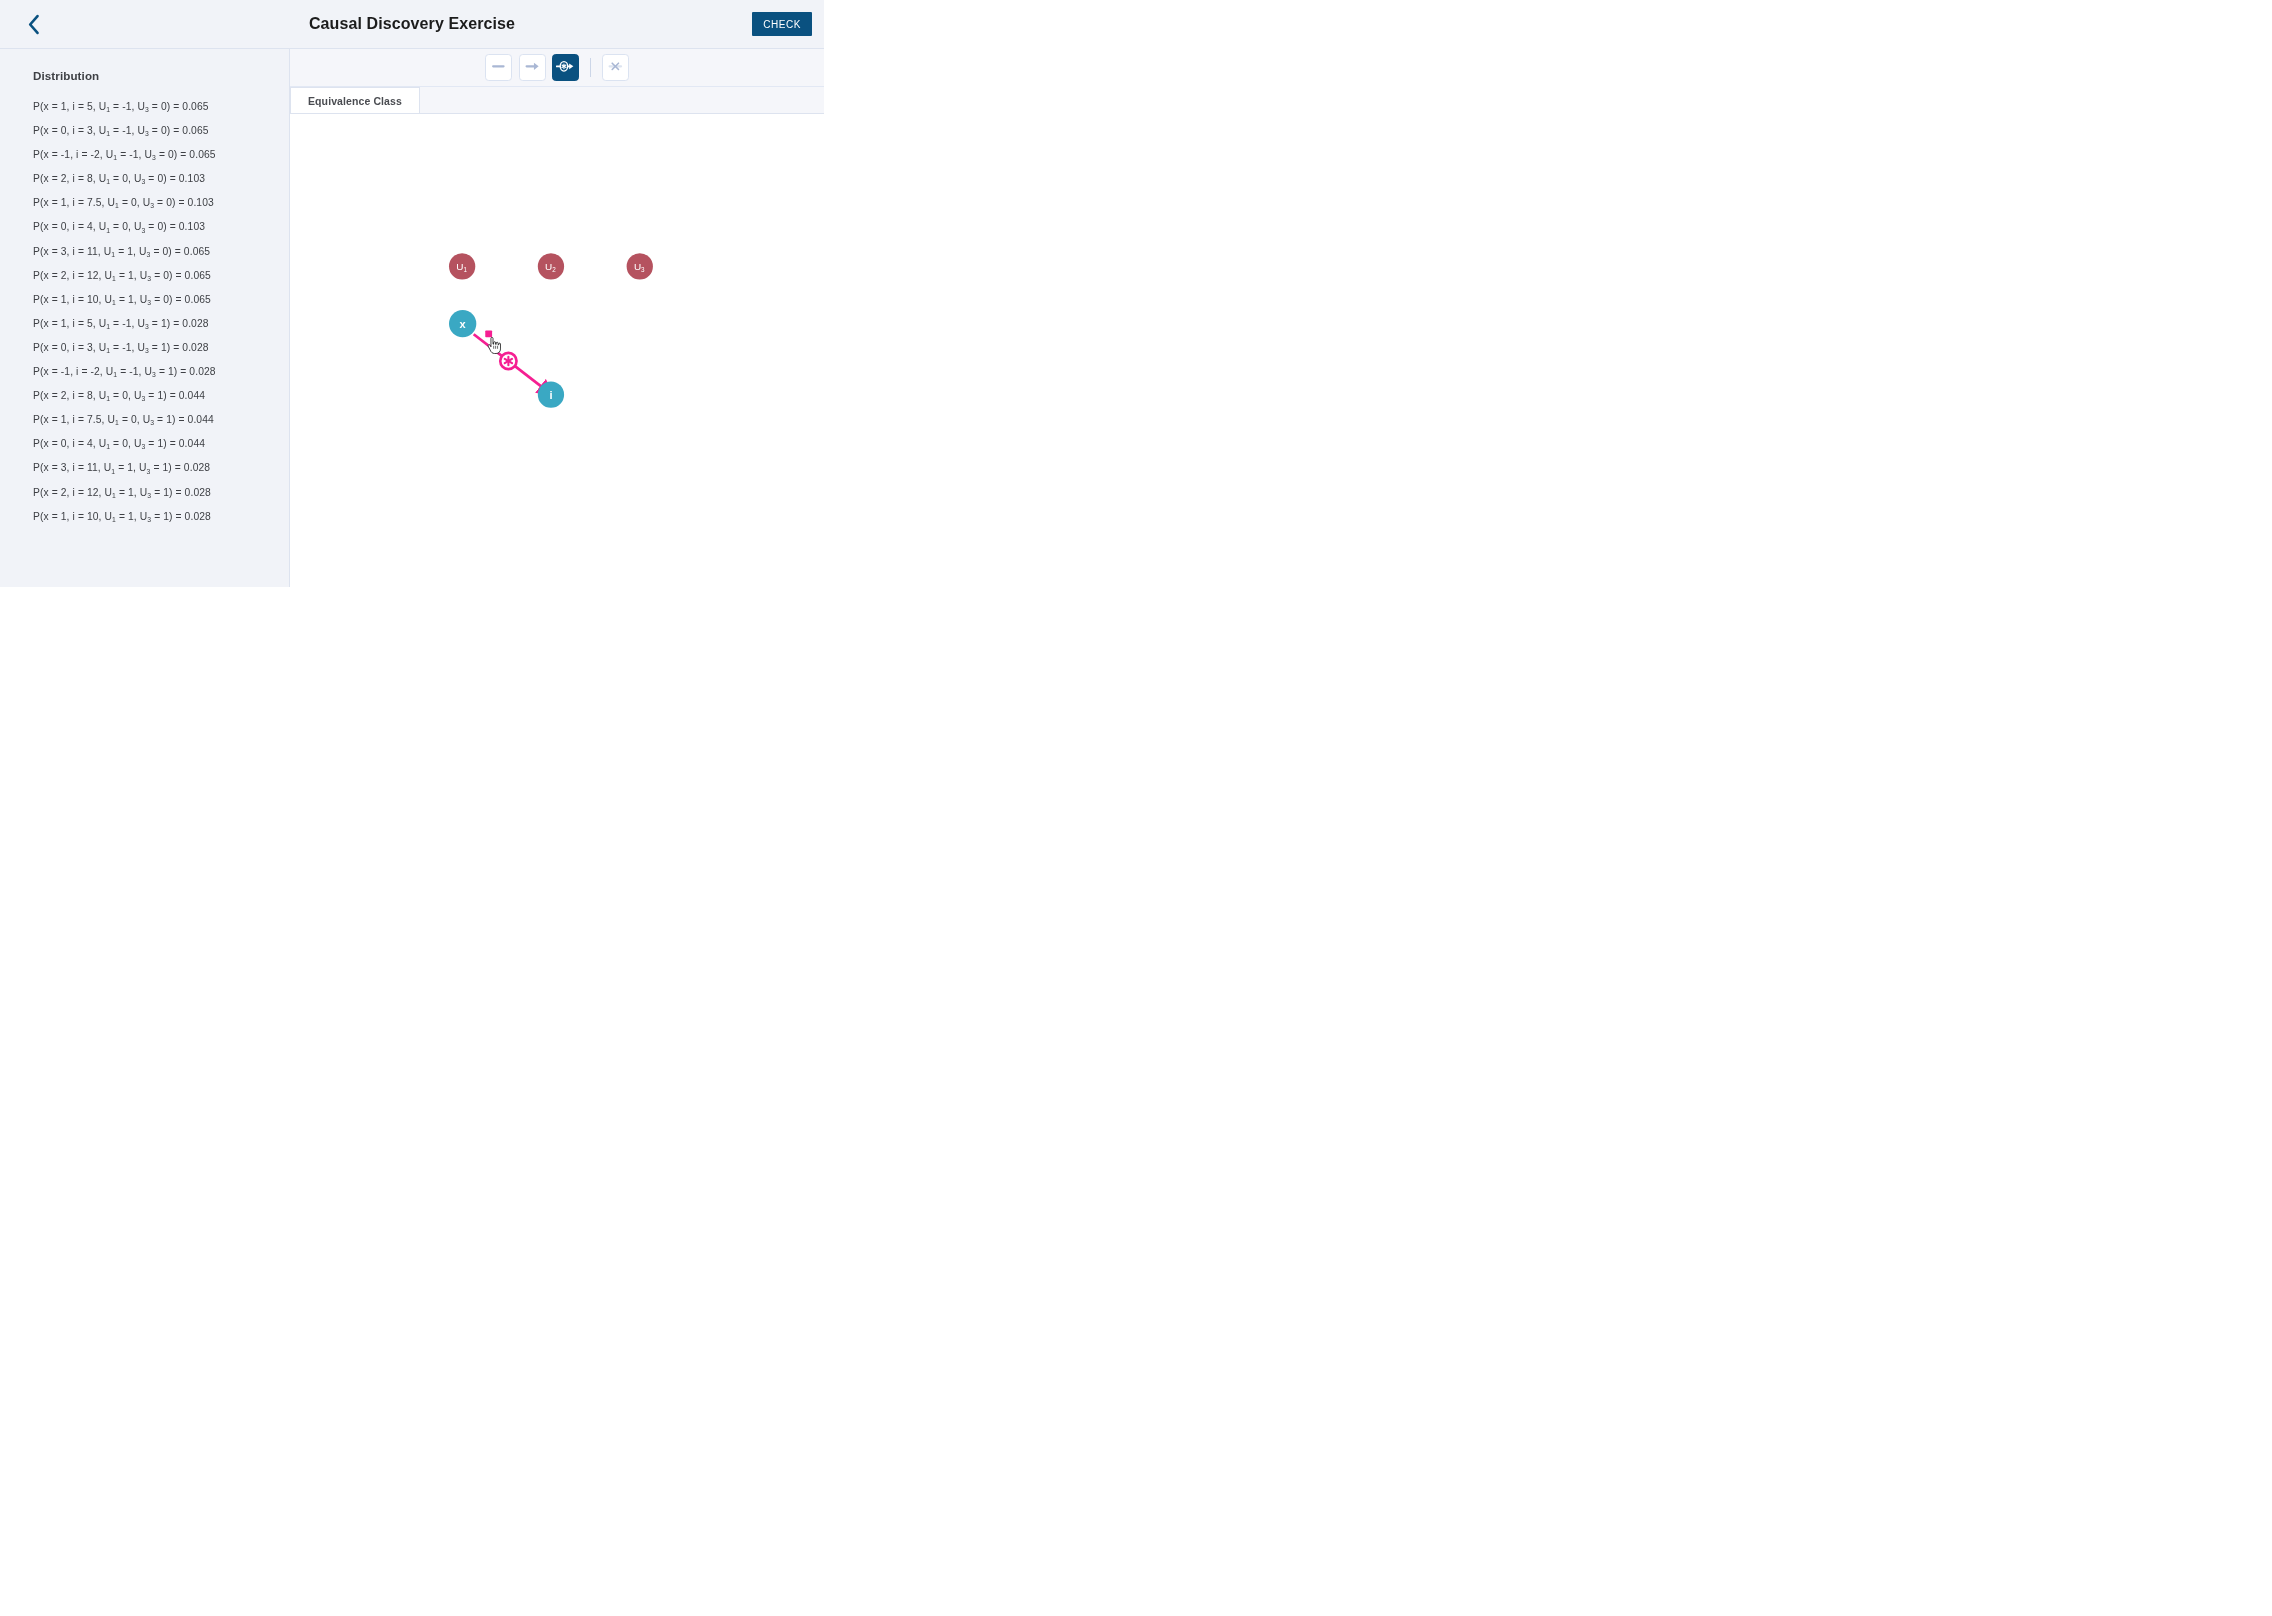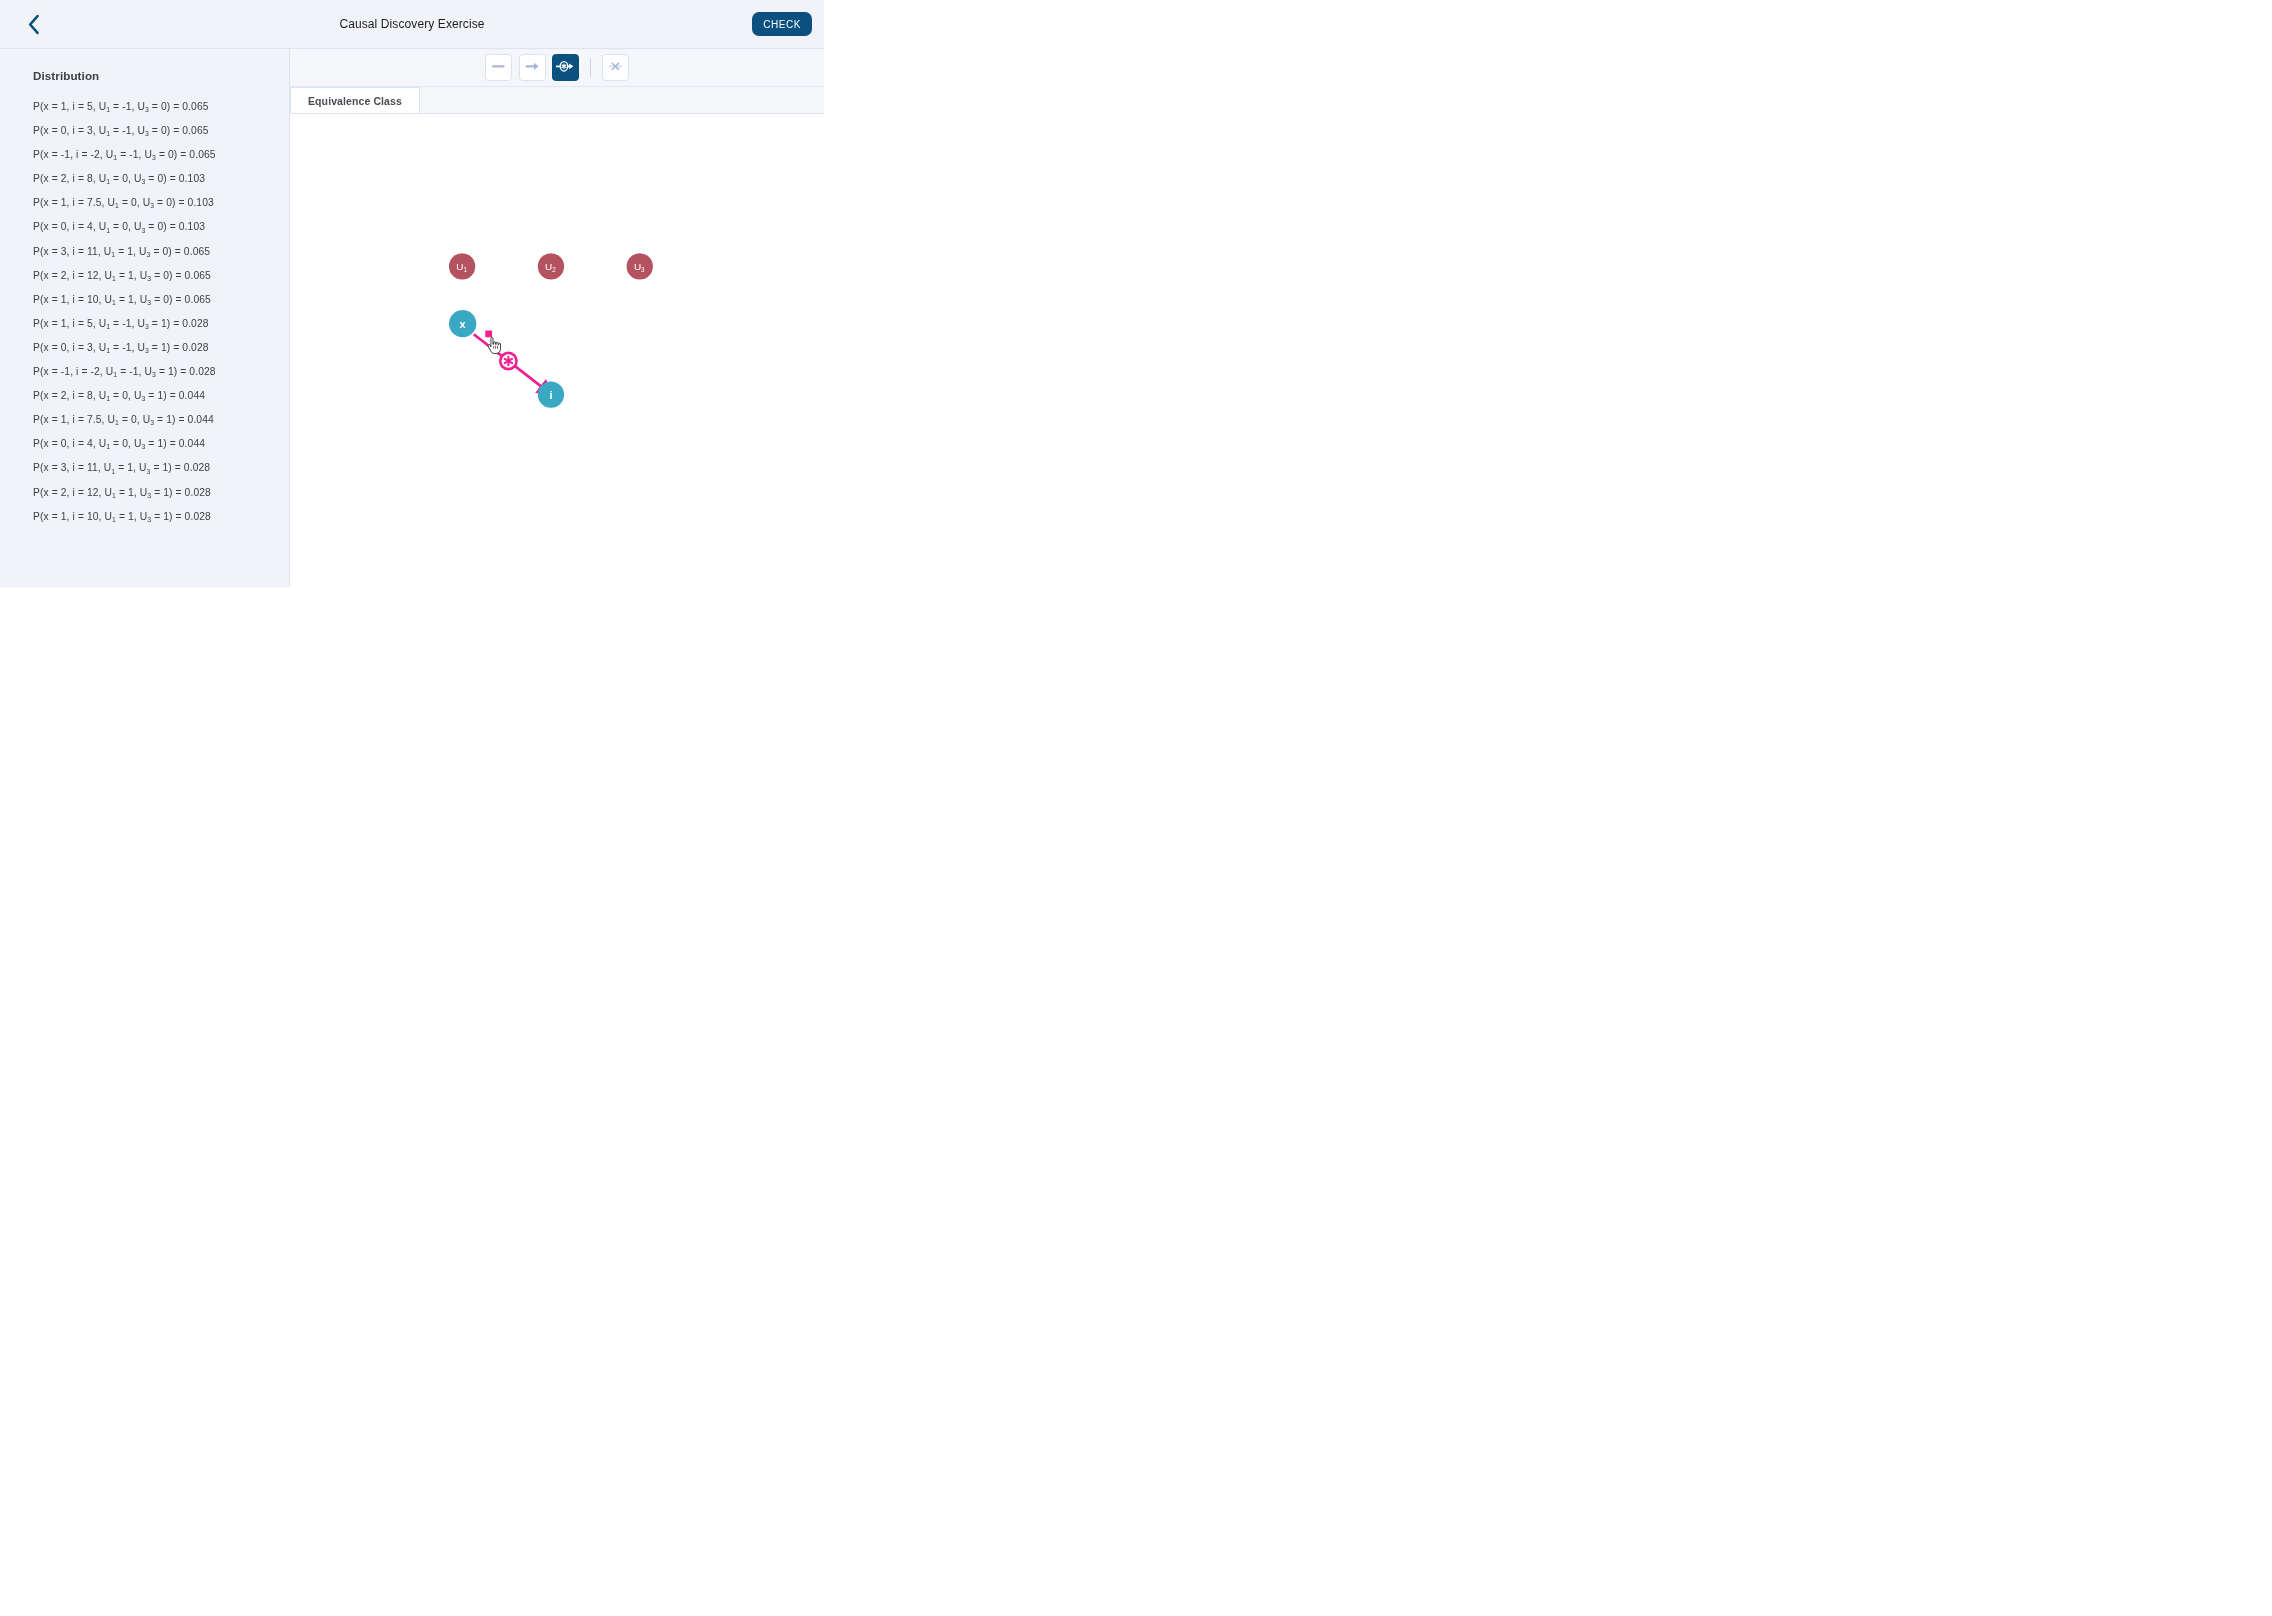--- a/index.html
+++ b/index.html
@@ -21,27 +21,27 @@
   }
   .back-btn {
     width: 25px; height: 25px;
     display: flex; align-items: center; justify-content: center;
     cursor: pointer; background: none; border: none;
   }
   .back-btn svg { display: block; }
   .header-title {
     position: absolute; left: 0; right: 0; top: 0; bottom: 0;
     display: flex; align-items: center; justify-content: center;
-    font-size: 12px; color: #1c1c1c; font-weight: 400;
+    font-size: 16px; color: #1c1c1c; font-weight: 700;
     pointer-events: none; letter-spacing: 0.1px;
   }
   .check-btn {
     margin-left: auto; z-index: 2;
     background: #0a5180; color: #ffffff;
-    border: none; border-radius: 7px;
+    border: none; border-radius: 1px;
     font-size: 10px; font-weight: 500; letter-spacing: 0.5px;
     padding: 6.8px 11.6px; cursor: pointer;
     font-family: "Liberation Sans", sans-serif;
   }
 
   
   .body { flex: 1; display: flex; min-height: 0; border-top: 1.1px solid #dde3ef; }
 
   
   .sidebar {

